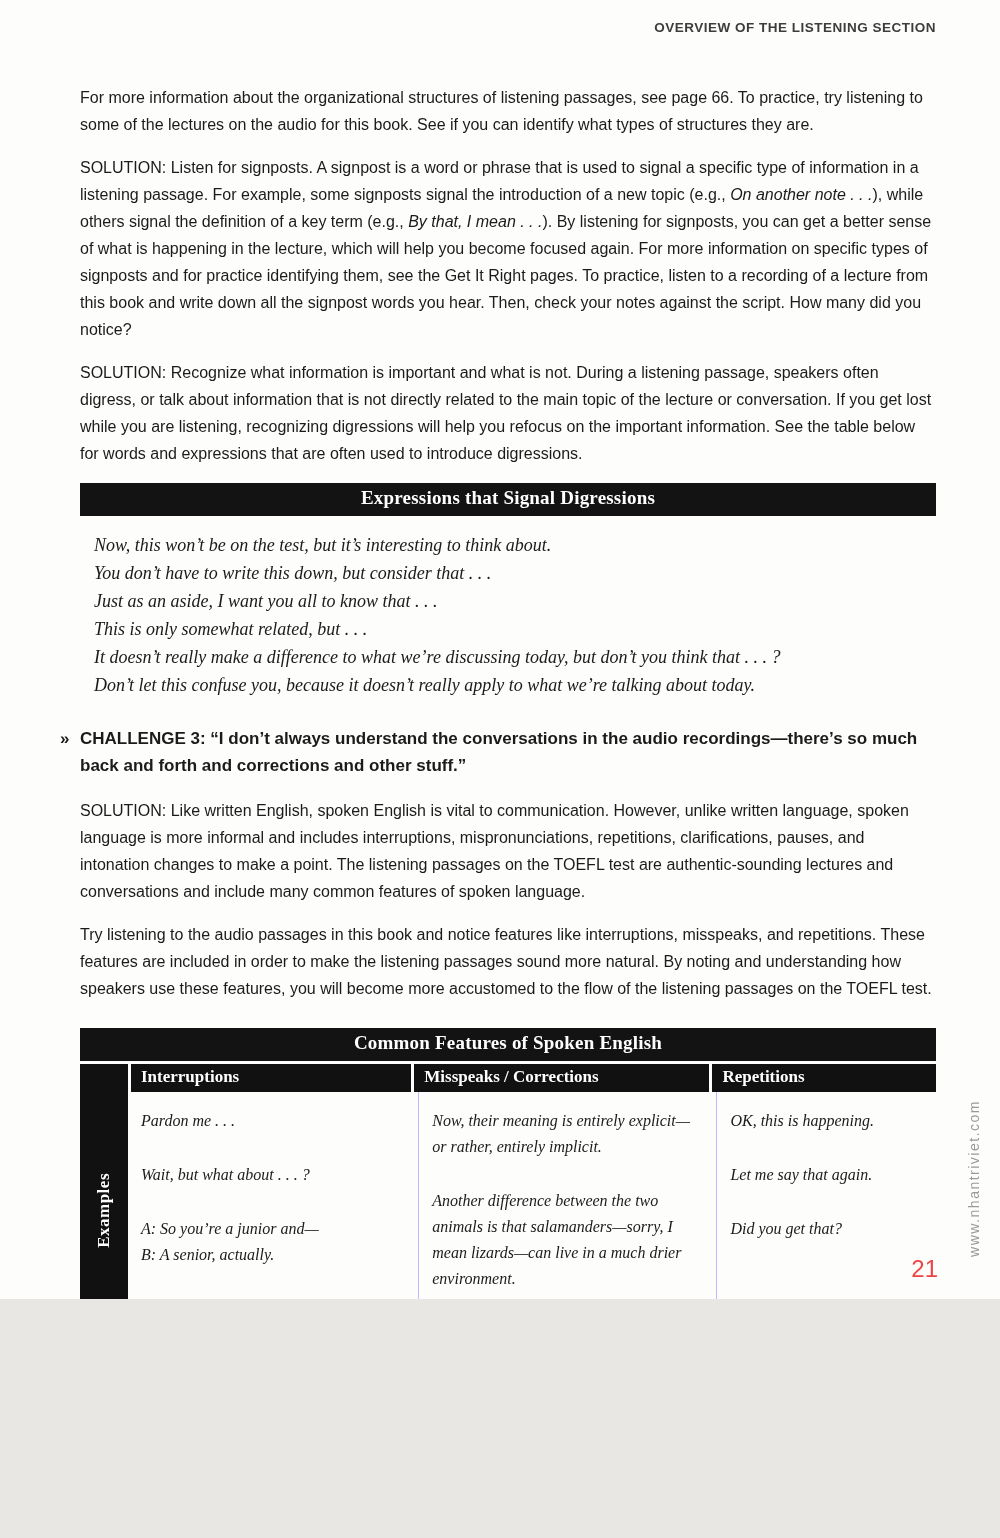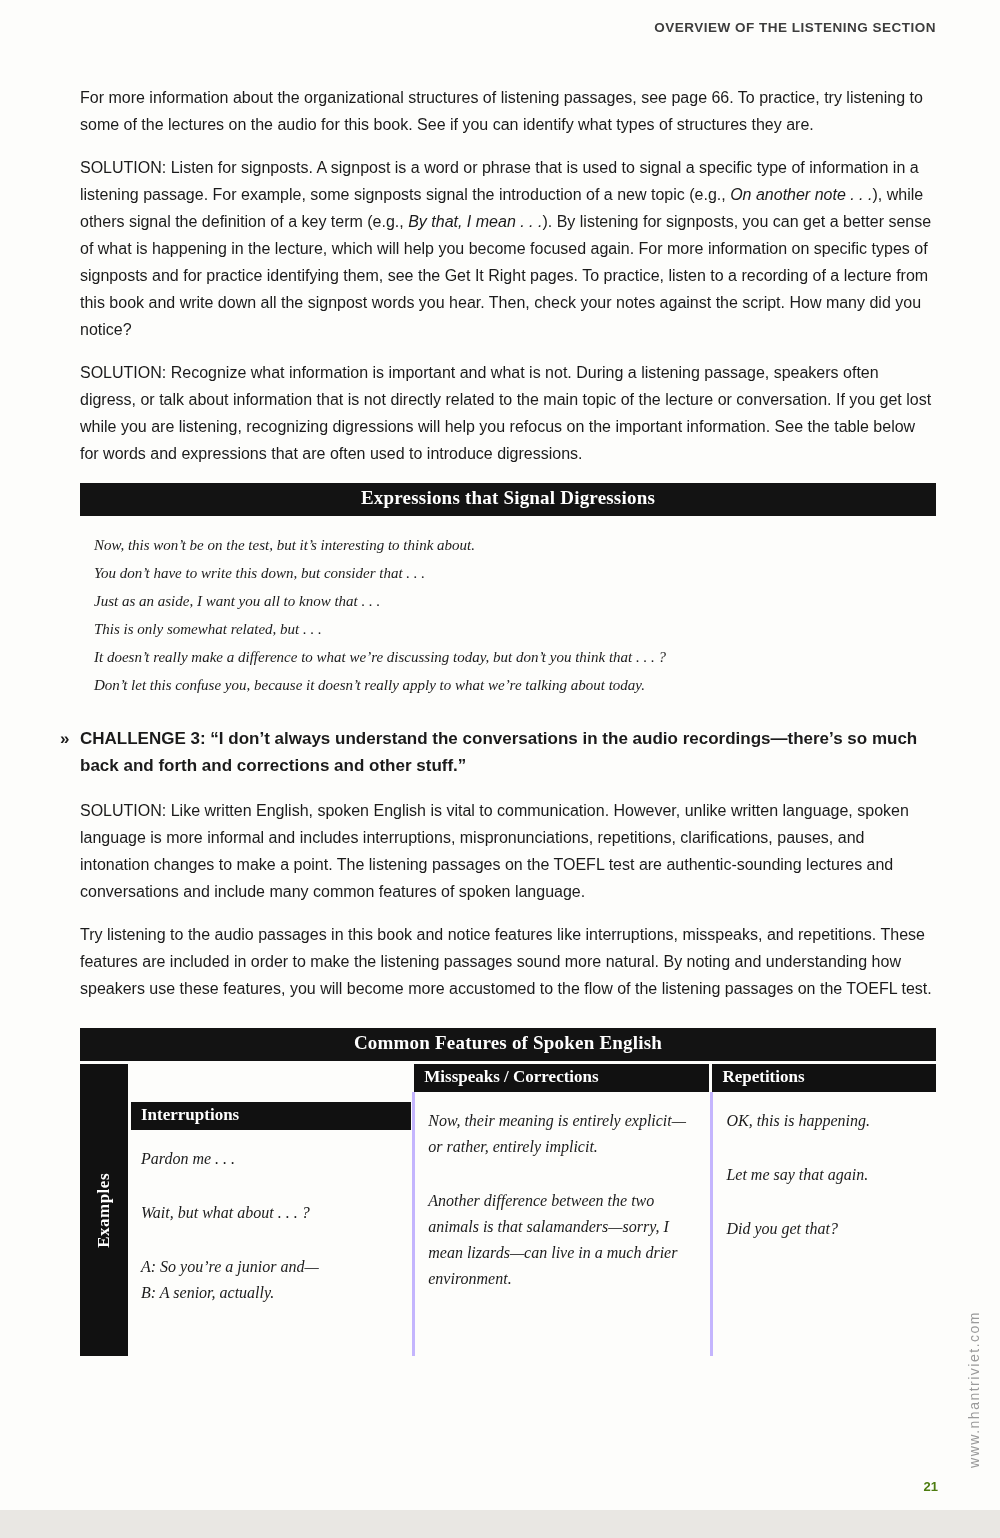--- a/index.html
+++ b/index.html
@@ -1,20 +1,20 @@
 <!DOCTYPE html>
 <html><head>
 <meta charset="utf-8">
 <style>
   * { margin: 0; padding: 0; box-sizing: border-box; }
   html, body { background: #e9e7e3; }
   .page {
     position: relative;
     width: 1000px;
-    height: 1510px;
+    height: 1299px;
     margin: 0 auto;
     background: #fdfdfb;
     font-family: "Liberation Sans", sans-serif;
     color: #1b1b1b;
     overflow: hidden;
   }
   .running-head {
     position: absolute;
     top: 20px;
     right: 64px;
@@ -45,21 +45,21 @@
     font-size: 19px;
     text-align: center;
     padding: 4px 0 7px 0;
     letter-spacing: 0.2px;
   }
   .digressions { margin-top: 8px; }
   .digression-list {
     padding: 15px 0 0 14px;
     font-family: "Liberation Serif", serif;
     font-style: italic;
-    font-size: 15px;
+    font-size: 18px;
     line-height: 28px;
   }
   .digression-item {
     padding-left: 26px;
     text-indent: -26px;
   }
 
   .challenge {
     display: flex;
     margin: 26px 0 18px -20px;
@@ -85,21 +85,21 @@
   .examples-text {
     writing-mode: vertical-rl;
     transform: rotate(180deg);
     color: #ffffff;
     font-family: "Liberation Serif", serif;
     font-weight: 700;
     font-size: 17px;
     letter-spacing: 0.5px;
   }
   .feat-col { display: flex; flex-direction: column; }
-  .col-interruptions { flex: 285 1 0; margin-top: 38px; }
+  .col-interruptions { flex: 285 1 0; }
   .col-misspeaks     { flex: 300 1 0; }
   .col-repetitions   { flex: 228 1 0; }
   .colhead {
     background: #111111;
     color: #ffffff;
     font-family: "Liberation Serif", serif;
     font-weight: 700;
     font-size: 17px;
     padding: 3px 10px 5px 10px;
     margin-left: 3px;
@@ -107,42 +107,42 @@
   .col-interruptions .colhead { margin-left: 3px; }
   .colbody {
     flex: 1;
     padding: 16px 12px 16px 13px;
     font-family: "Liberation Serif", serif;
     font-style: italic;
     font-size: 16px;
     line-height: 26px;
   }
   .col-misspeaks .colbody,
-  .col-repetitions .colbody { border-left: 3px solid #c4b5fd; margin-left: 1px; }
+  .col-repetitions .colbody { border-left: 1px solid #c4b5fd; margin-left: 7px; }
   .cell { margin-bottom: 28px; }
   .cell:last-child { margin-bottom: 0; }
   .cell.pre { white-space: pre-line; }
 
   .watermark {
     position: absolute;
     right: 18px;
     bottom: 42px;
     writing-mode: vertical-rl;
     transform: rotate(180deg);
     color: #9a9a9a;
     font-size: 14px;
     letter-spacing: 1.5px;
   }
   .page-number {
     position: absolute;
     right: 62px;
     bottom: 16px;
-    font-weight: 700;
-    font-size: 13px;
-    color: #4d7c0f;
+    font-weight: 400;
+    font-size: 24px;
+    color: #ef4444;
   }
 </style>
 </head>
 <body>
 
 <div class="page">
 
   <header class="running-head">OVERVIEW OF THE LISTENING SECTION</header>
 
   <main class="content">

